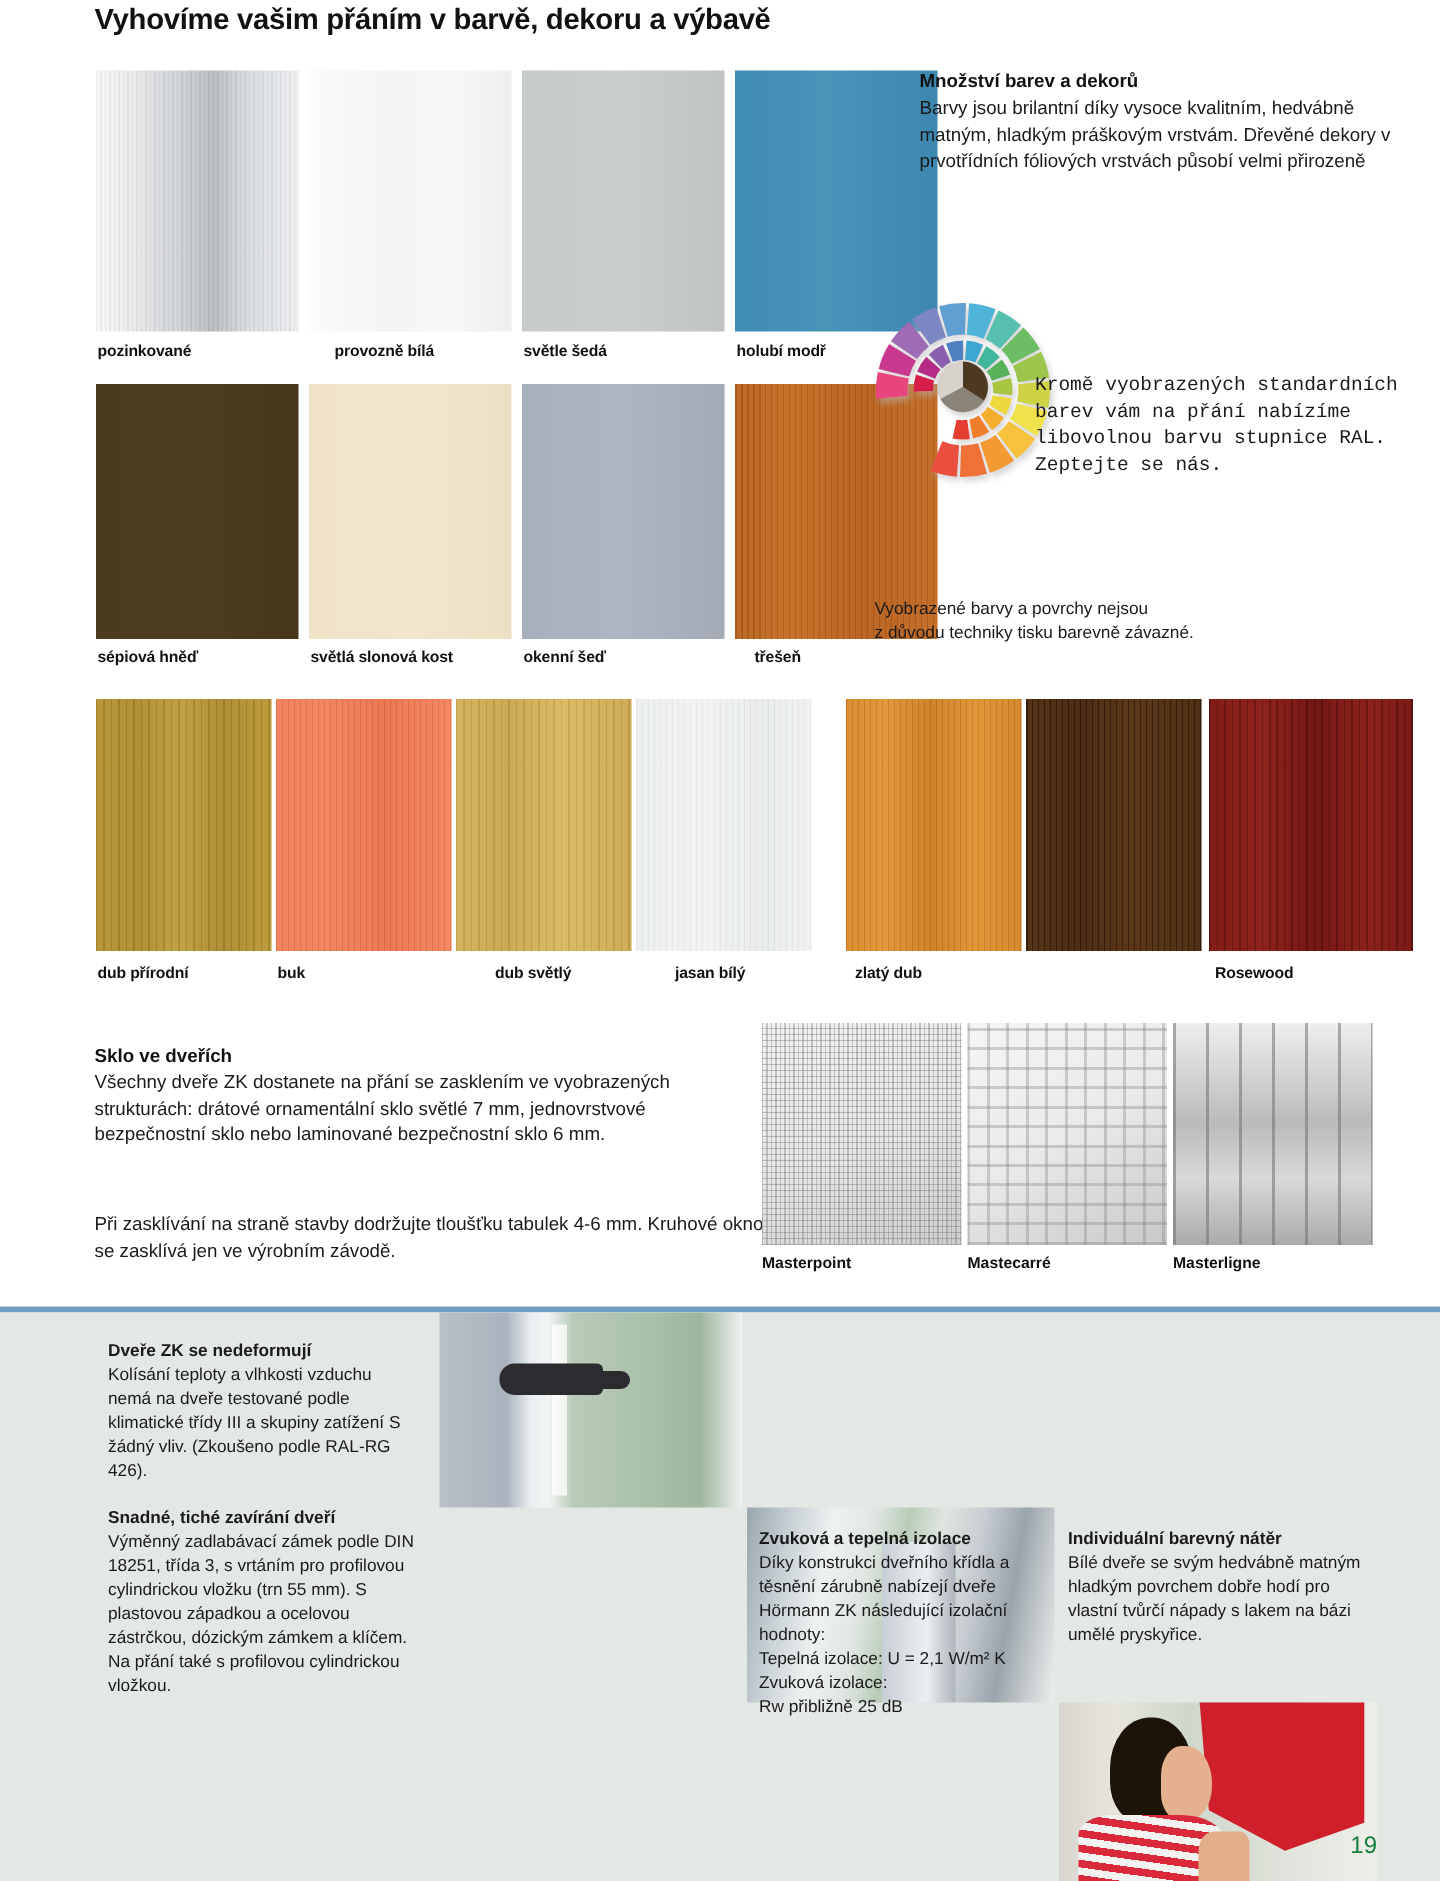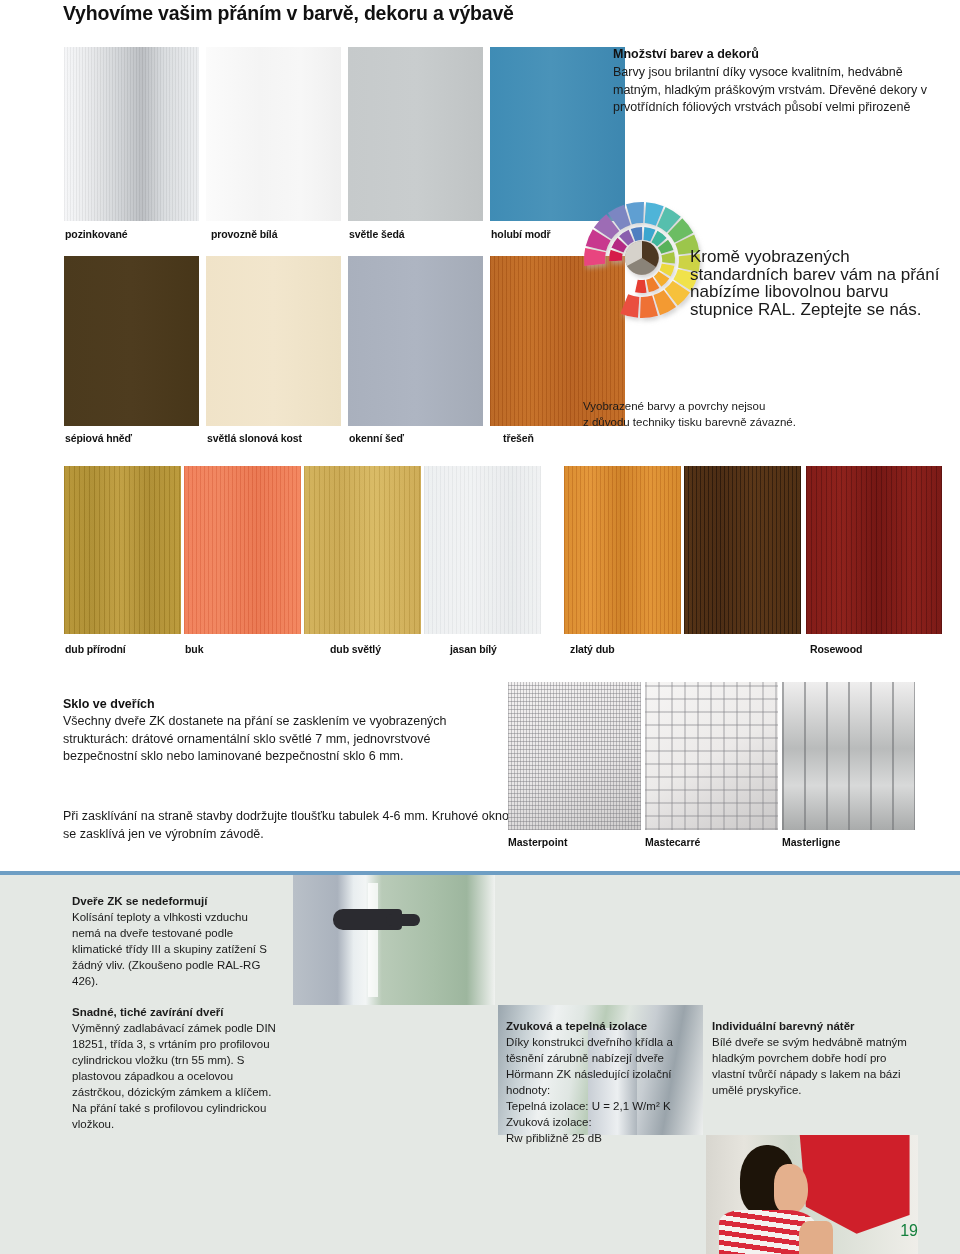--- a/index.html
+++ b/index.html
@@ -128,22 +128,23 @@
     position: absolute;
     left: 613px;
     top: 47px;
     width: 330px;
   }
   .ral-text {
     position: absolute;
     left: 690px;
     top: 248px;
     width: 250px;
-    font-size: 17px;
+    font-size: 13px;
     line-height: 17.5px;
+    font-family: Liberation Mono, monospace;
   }
   .disclaimer {
     position: absolute;
     left: 583px;
     top: 398px;
     width: 340px;
     font-size: 11.5px;
     line-height: 16px;
   }
 
@@ -345,21 +346,21 @@
 <div class="page">
 
   <div class="page-title">Vyhovíme vašim přáním v barvě, dekoru a výbavě</div>
 
   <div class="swatch tex-galv" style="left:64px; top:47px; width:135px; height:174px;"></div>
   <div class="swatch tex-white" style="left:206px; top:47px; width:135px; height:174px;"></div>
   <div class="swatch tex-lightgrey" style="left:348px; top:47px; width:135px; height:174px;"></div>
   <div class="swatch tex-blue" style="left:490px; top:47px; width:135px; height:174px;"></div>
 
   <div class="swatch-label" style="left:65px; top:228px;">pozinkované</div>
-  <div class="swatch-label" style="left:195px; top:228px;padding-left:16px;">provozně bílá</div>
+  <div class="swatch-label" style="left:207px; top:228px;padding-left:16px;">provozně bílá</div>
   <div class="swatch-label" style="left:349px; top:228px;text-align:right;">světle šedá</div>
   <div class="swatch-label" style="left:491px; top:228px;">holubí modř</div>
 
   <div class="colors-blurb">
     <div class="body-head">Množství barev a dekorů</div>
     <div class="body-text" style="margin-top:3px;">Barvy jsou brilantní díky vysoce kvalitním, hedvábně matným, hladkým práškovým vrstvám. Dřevěné dekory v prvotřídních fóliových vrstvách působí velmi přirozeně</div>
   </div>
 
   <div class="swatch tex-sepia" style="left:64px; top:256px; width:135px; height:170px;"></div>
   <div class="swatch tex-ivory" style="left:206px; top:256px; width:135px; height:170px;"></div>

